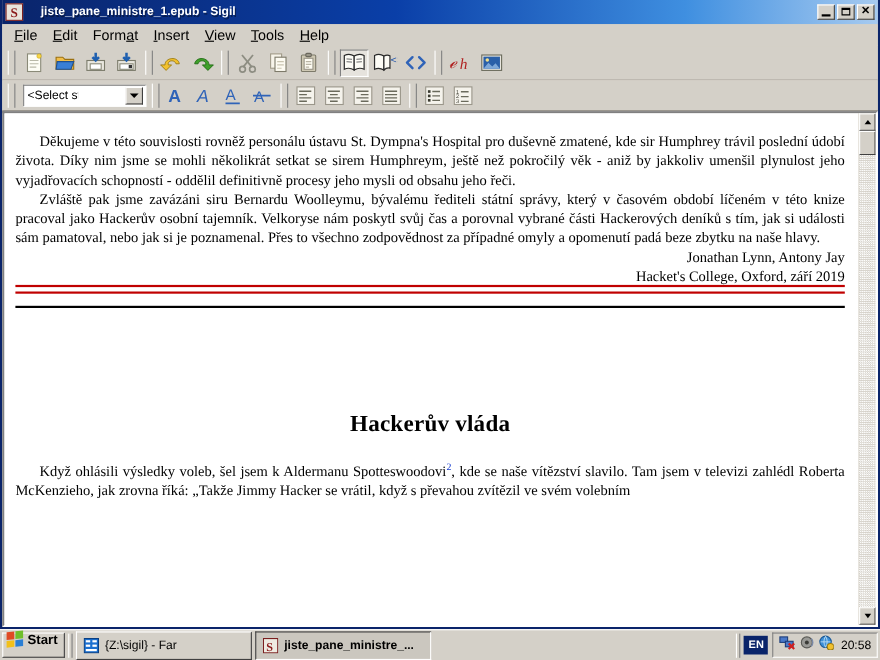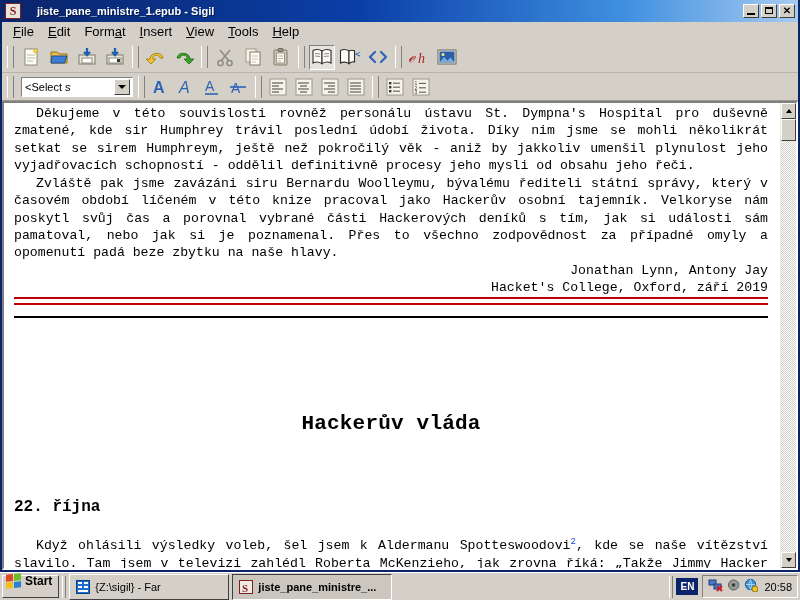--- a/index.html
+++ b/index.html
@@ -171,23 +171,23 @@
     background: #ffffff;
     border: 2px solid;
     border-color: #808080 #ffffff #ffffff #808080;
     margin: 0;
     overflow: hidden;
     position: relative;
   }
   .page {
     flex: 1;
     background: #ffffff;
-    padding: 2px 12px 0 10px;
+    padding: 17px 12px 0 10px;
     overflow: hidden;
-    font-family: Liberation Mono, monospace;
+    font-family: Liberation Serif, serif;
     font-size: 13.2px;
     color: #000;
     line-height: 1.32;
   }
   .page p {
     margin: 0 0 0 0;
     text-align: justify;
     text-indent: 22px;
   }
   .page p.noindent { text-indent: 14px; text-align: right; }
@@ -636,21 +636,20 @@
         <p>Zvláště pak jsme zavázáni siru Bernardu Woolleymu, bývalému řediteli státní správy, který v časovém období líčeném v této knize pracoval jako Hackerův osobní tajemník. Velkoryse nám poskytl svůj čas a porovnal vybrané části Hackerových deníků s tím, jak si události sám pamatoval, nebo jak si je poznamenal. Přes to všechno zodpovědnost za případné omyly a opomenutí padá beze zbytku na naše hlavy.</p>
         <p class="noindent">Jonathan Lynn, Antony Jay</p>
         <p class="noindent">Hacket's College, Oxford, září 2019</p>
 
         <hr class="hr-red">
         <hr class="hr-red second">
         <hr class="hr-black">
 
         <h1 class="doc-title">Hackerův vláda</h1>
 
-        <h2 class="doc-sub">22. října</h2>
 
         <div class="gap-before-body"></div>
 
         <p><span>Když ohlásili výsledky voleb, šel jsem k Aldermanu Spotteswoodovi</span><span class="sup-note">2</span><span>, kde se naše vítězství slavilo. Tam jsem v televizi zahlédl Roberta McKenzieho, jak zrovna říká: „Takže Jimmy Hacker se vrátil, když s převahou zvítězil ve svém volebním</span></p>
 
       </div>
 
       <div class="vscroll">
         <div class="sb-arrow up">
             <i></i>

